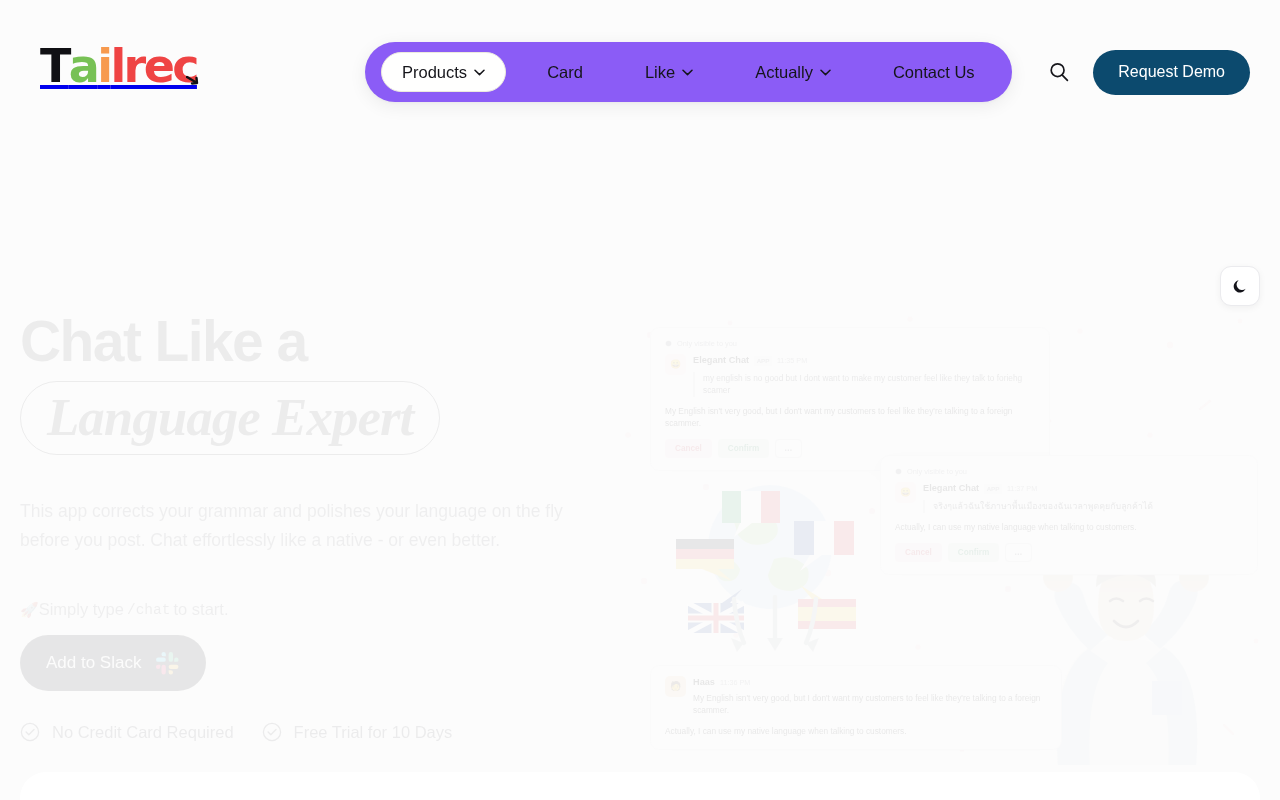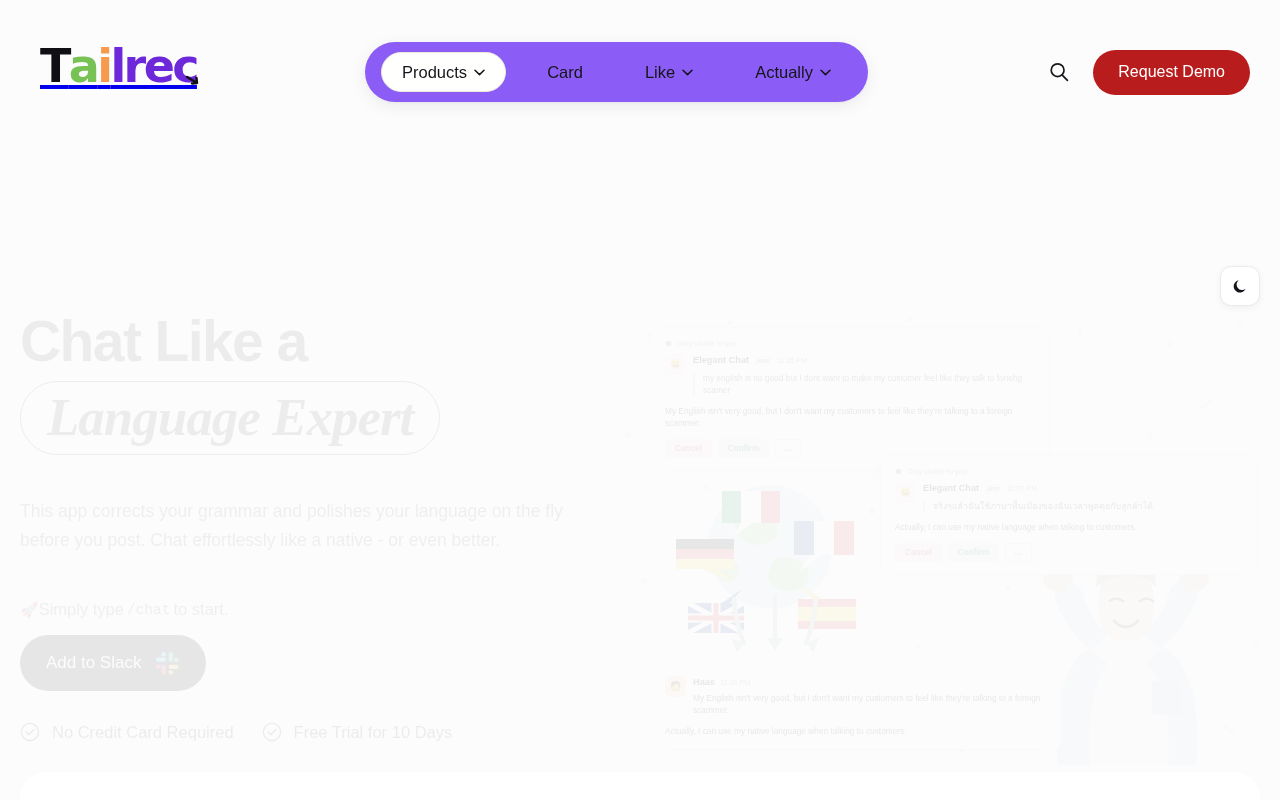--- a/index.html
+++ b/index.html
@@ -41,21 +41,21 @@
     font-weight: 700;
     font-size: 46px;
     letter-spacing: -2.6px;
     line-height: 1;
     display: flex;
     align-items: baseline;
   }
   .logo-t  { color: #101014; }
   .logo-a  { color: #77c155; }
   .logo-i  { color: #f79a4e; }
-  .logo-rest { color: #6d28d9; position: relative; }
+  .logo-rest { color: #ef4444; position: relative; }
   .logo-arrow {
     position: absolute;
     right: -3px;
     bottom: 1px;
     width: 14px;
     height: 14px;
   }
 
   
   .nav-shell {
@@ -103,21 +103,21 @@
   .search-btn {
     width: 28px; height: 28px;
     display: flex; align-items: center; justify-content: center;
     cursor: pointer;
     background: none; border: 0;
   }
   .demo-btn {
     height: 45px;
     padding: 0 25px;
     border-radius: 24px;
-    background: #b91c1c;
+    background: #0c4a6e;
     color: #ffffff;
     font-size: 16px;
     font-weight: 500;
     border: 0;
     cursor: pointer;
     font-family: inherit;
     white-space: nowrap;
   }
 
   
@@ -360,20 +360,23 @@
       <span>Like</span>
       <svg class="chev" viewBox="0 0 11 7">
           <path d="M1 1.3 L5.5 5.6 L10 1.3" stroke="#15151a" stroke-width="1.5" fill="none" stroke-linecap="round" stroke-linejoin="round"></path>
         </svg>
     </div>
     <div class="nav-item">
       <span>Actually</span>
       <svg class="chev" viewBox="0 0 11 7">
           <path d="M1 1.3 L5.5 5.6 L10 1.3" stroke="#15151a" stroke-width="1.5" fill="none" stroke-linecap="round" stroke-linejoin="round"></path>
         </svg>
+    </div>
+    <div class="nav-item">
+      <span>Contact Us</span>
     </div>
   </nav>
 
   <div class="header-actions">
     <button class="search-btn">
       <svg width="22" height="22" viewBox="0 0 22 22">
         <circle cx="9.6" cy="9.2" r="6.4" stroke="#16161b" stroke-width="1.7" fill="none"></circle>
         <path d="M14.3 14.1 L19.4 19.4" stroke="#16161b" stroke-width="1.7" stroke-linecap="round"></path>
       </svg>
     </button>

